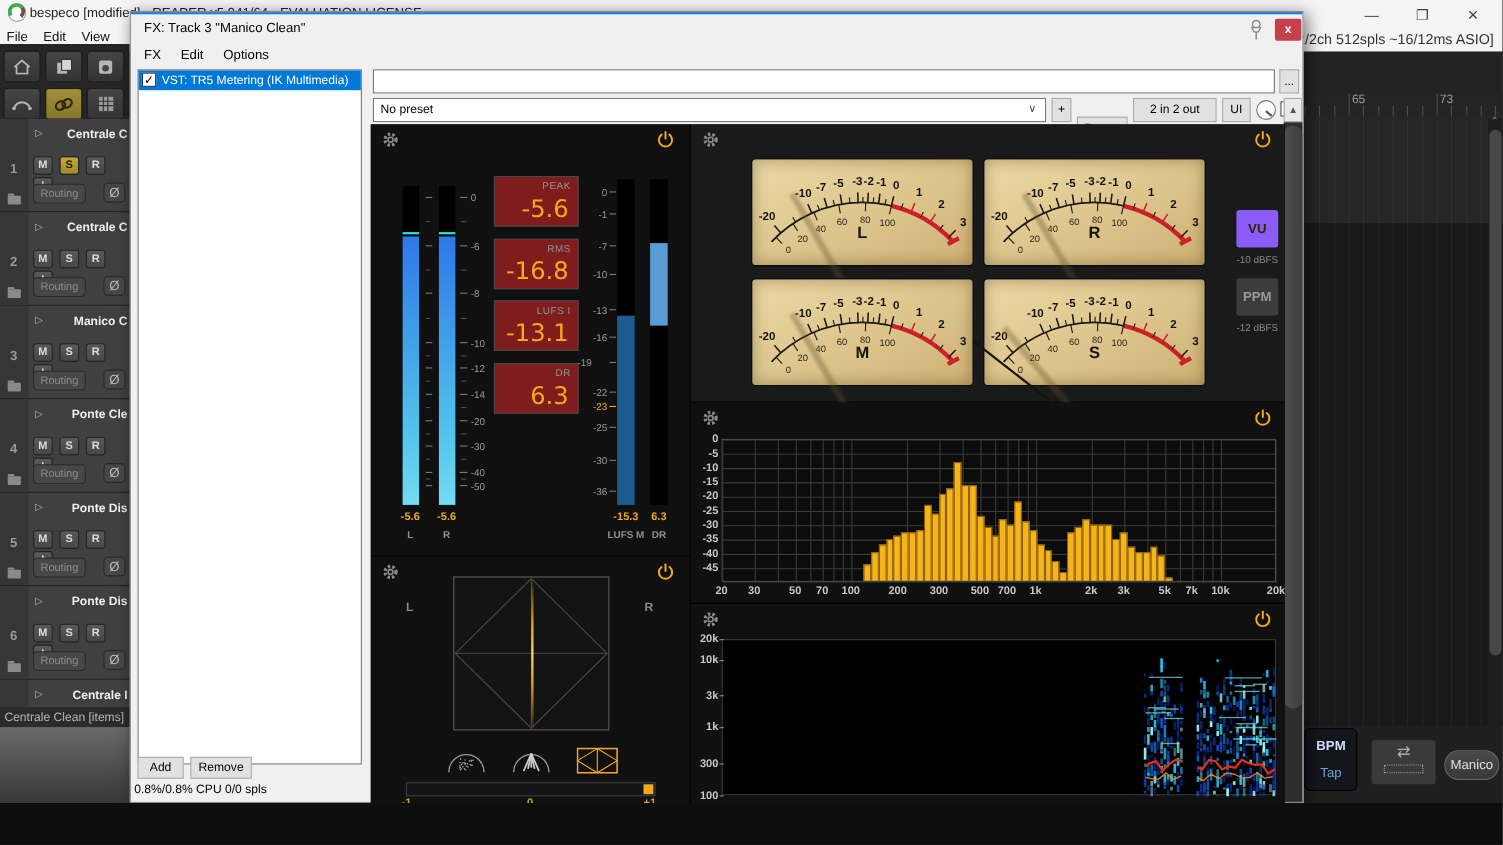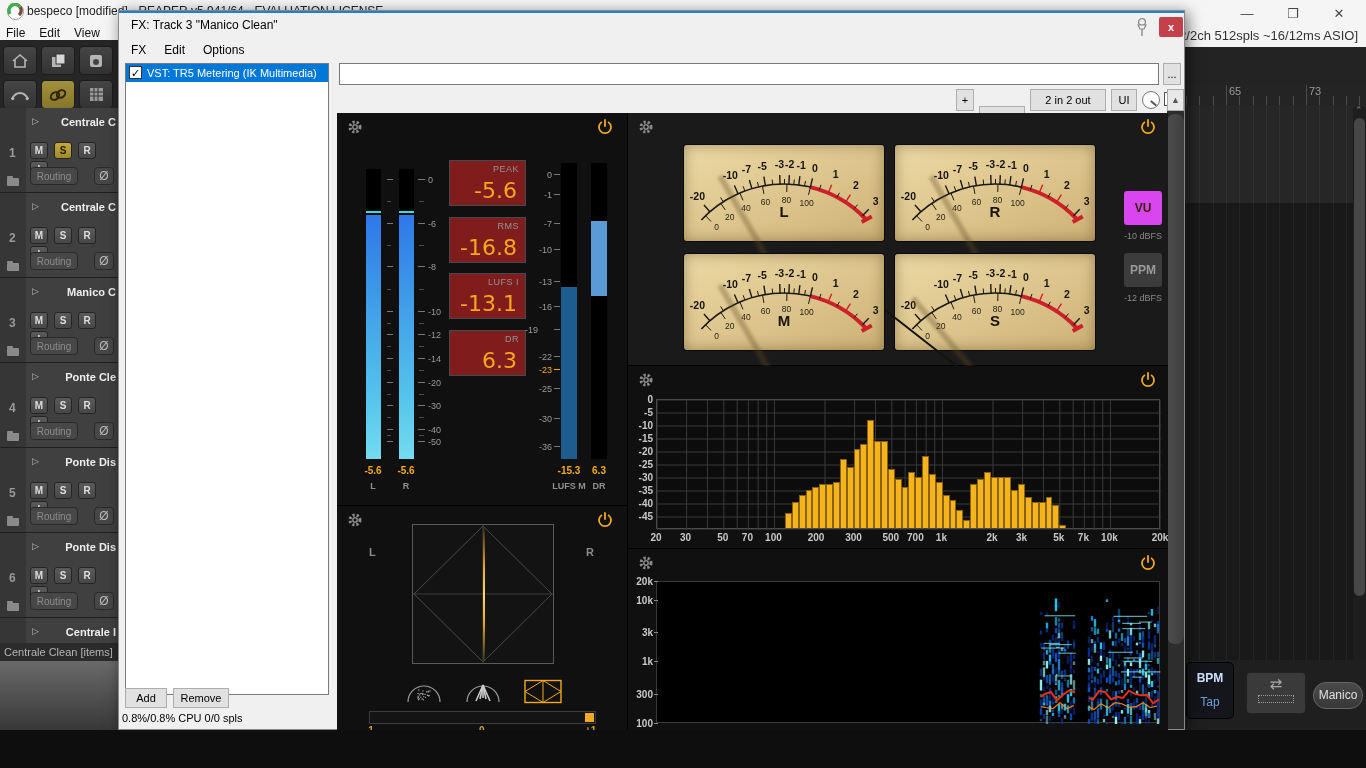--- a/index.html
+++ b/index.html
@@ -127,21 +127,21 @@
   
   .vuface { position:absolute; width:200px; height:96px; border-radius:3px;
     background:linear-gradient(155deg,#ecd9a6 0%,#dfc890 45%,#cdb176 100%);
     box-shadow:inset 0 0 14px rgba(80,60,20,0.45), 0 0 0 1px #0a0a0a; }
   .vuletter { position:absolute; left:0; width:100%; top:58px; text-align:center; font-size:15px; font-weight:bold; color:#17130a; }
   .needle { position:absolute; left:99px; bottom:-46px; width:2px; height:140px; background:#15120c; transform-origin:50% 100%; }
   .nshadow { position:absolute; left:97px; bottom:-46px; width:6px; height:128px; background:rgba(96,78,36,0.35);
     transform-origin:50% 100%; filter:blur(1.5px); }
   .vumode { position:absolute; left:496px; width:38px; height:34px; border-radius:3px; text-align:center;
     font-size:12px; font-weight:bold; line-height:34px; }
-  .vumode.on { background:#d946ef; color:#332500; }
+  .vumode.on { background:#8b5cf6; color:#332500; }
   .vumode.off { background:#3c3c3c; color:#9a9a9a; }
   .vuref { position:absolute; left:488px; width:54px; text-align:center; font-size:9px; color:#8a8a8a; }
 
   
   #spec-plot { position:absolute; left:28px; top:33px; width:504px; height:130px; border:1px solid #4a4a4a; background:#0c0c0c; }
   .sbar { position:absolute; bottom:0; background:#f5b31e; border:1px solid #8a6200; border-bottom:none; }
   .axlab { position:absolute; font-size:10px; font-weight:bold; color:#c9c9c9; }
 
   
   #sgram-plot { position:absolute; left:28px; top:32px; width:504px; height:142px; background:#000; border:1px solid #3a3a3a; }
@@ -368,20 +368,24 @@
         <div id="fx-check">✓</div>
         <div id="fx-itemlabel">VST: TR5 Metering (IK Multimedia)</div>
       </div>
     </div>
     <div id="fx-add" class="abs fxbtn">Add</div>
     <div id="fx-remove" class="abs fxbtn">Remove</div>
     <div id="fx-cpu" class="abs">0.8%/0.8% CPU 0/0 spls</div>
 
     <div id="fx-namefield" class="abs"></div>
     <div id="fx-more" class="abs fxbtn">...</div>
+    <div id="fx-preset" class="abs">
+      <span>No preset</span>
+      <span class="chev">∨</span>
+    </div>
     <div id="fx-plus" class="abs fxbtn">+</div>
     <div id="fx-param" class="abs fxbtn">Param</div>
     <div id="fx-io" class="abs fxbtn">2 in 2 out</div>
     <div id="fx-ui" class="abs fxbtn">UI</div>
     <div id="fx-knob" class="abs">
         <div class="ptr"></div>
       </div>
     <div id="fx-mixchk" class="abs">✓</div>
     <div id="fx-sbtrack" class="abs"></div>
     <div id="fx-sbthumb" class="abs"></div>

